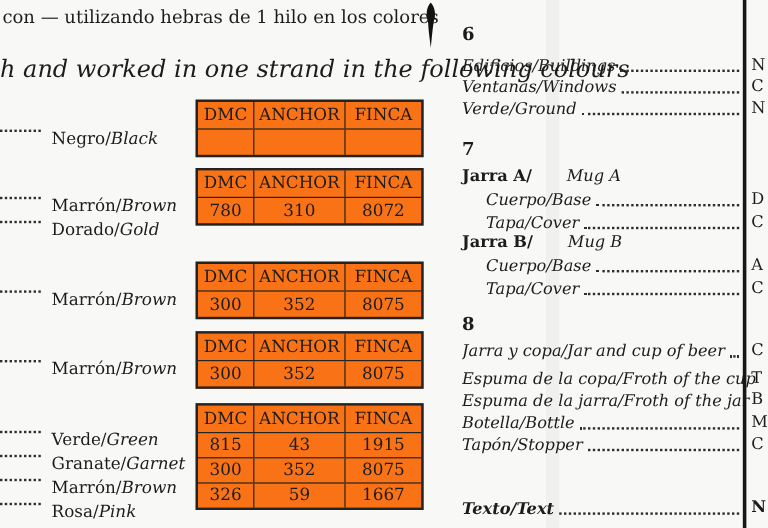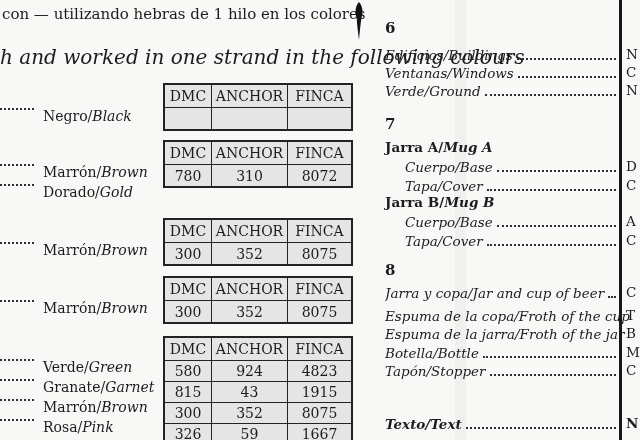--- a/index.html
+++ b/index.html
@@ -14,39 +14,39 @@
   .hline2{position:absolute;left:0;top:45px;font-size:20px;font-style:italic;white-space:nowrap;}
   
   .ink{position:absolute;left:350px;top:1px;width:18px;height:42px;}
   
   .streak{position:absolute;left:455px;top:0;width:11px;height:440px;background:rgba(60,60,60,.045);}
   
   .lrow{position:absolute;left:0;width:163px;height:18px;display:flex;align-items:flex-start;font-size:14px;white-space:nowrap;}
   .lead{border-bottom:2px dotted #2e2e2e;margin-bottom:3px;height:0;}
   .lrow .lead{flex:0 0 34px;margin-right:9px;}
   
-  .ctable{position:absolute;left:163px;width:190px;border:2px solid #232323;box-sizing:border-box;background:#e5e5e5;}
+  .ctable{position:absolute;left:163px;width:190px;border:2px solid #232323;box-sizing:border-box;background:#f97316;}
   .trow{display:flex;height:21px;border-top:1px solid #232323;}
   .trow.thead{height:22px;border-top:none;}
   .cell{display:flex;align-items:center;justify-content:center;font-size:14px;border-left:1px solid #232323;box-sizing:border-box;}
   .cell:first-child{border-left:none;}
   .c1{width:46px;}.c2{width:76px;}.c3{flex:1;}
   .t5 .trow{height:20px;}
   .t5 .trow.thead{height:22px;}
   
   .secnum{position:absolute;left:385px;font-size:15px;font-weight:bold;}
   .rrow{position:absolute;left:385px;width:255px;height:18px;display:flex;align-items:flex-end;font-size:13.5px;white-space:nowrap;overflow:hidden;}
   .rrow .es,.rrow .en{flex:0 0 auto;font-style:italic;}
   .rrow .lead{flex:1 1 0;min-width:0;margin:0 24px 3px 4px;}
   .rrow .edge{position:absolute;left:241px;bottom:1px;font-size:13.5px;}
   .rrow.indent{left:405px;width:235px;}
   .rrow.indent .edge{left:221px;}
   .rrow.bold,.rrow.bold .en{font-weight:bold;}
   .rhead{position:absolute;left:385px;height:18px;font-size:13.5px;font-weight:bold;white-space:nowrap;}
-  .rhead .en{font-weight:bold;}
+  .rhead .en{font-weight:normal;margin-left:29px;}
   
   .fold{position:absolute;left:619px;top:0;width:3px;height:440px;background:#171717;}
 </style>
 </head>
 <body>
 
 <div class="page">
 
   <div class="hline1">con — utilizando hebras de 1 hilo en los colores</div>
   <div class="hline2">h and worked in one strand in the following colours</div>
@@ -155,25 +155,20 @@
     </div>
   </div>
 
   <div class="ctable t5" style="top:336px">
     <div class="trow thead">
       <span class="cell c1">DMC</span>
       <span class="cell c2">ANCHOR</span>
       <span class="cell c3">FINCA</span>
     </div>
     <div class="trow">
-      <span class="cell c1">580</span>
-      <span class="cell c2">924</span>
-      <span class="cell c3">4823</span>
-    </div>
-    <div class="trow">
       <span class="cell c1">815</span>
       <span class="cell c2">43</span>
       <span class="cell c3">1915</span>
     </div>
     <div class="trow">
       <span class="cell c1">300</span>
       <span class="cell c2">352</span>
       <span class="cell c3">8075</span>
     </div>
     <div class="trow">

